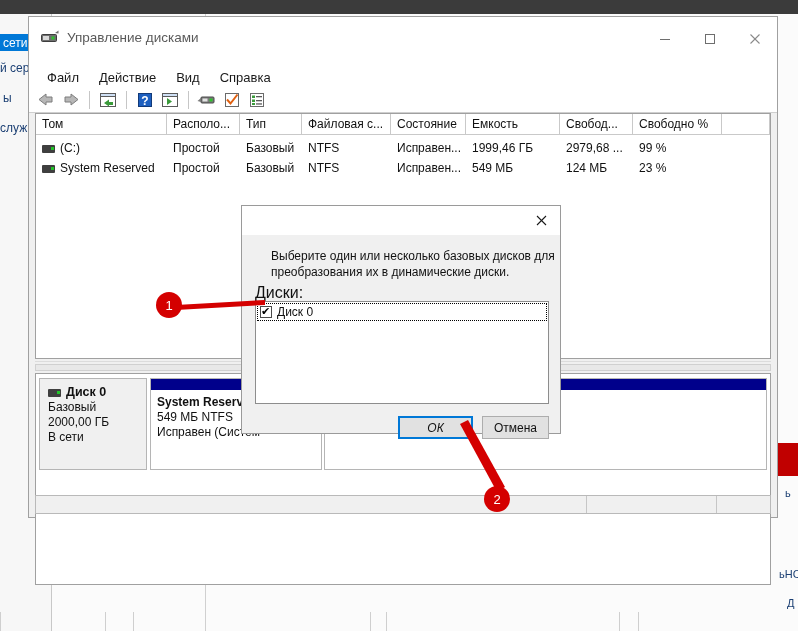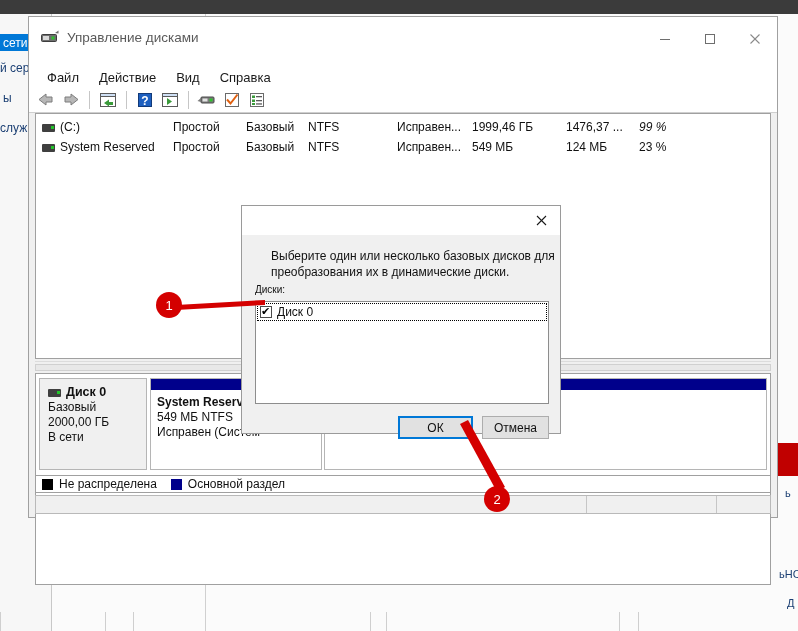--- a/index.html
+++ b/index.html
@@ -182,21 +182,21 @@
   .dlg-close {
     position:absolute; right:0; top:0; width:38px; height:29px;
     display:flex; align-items:center; justify-content:center; color:#111;
   }
   .dlg-body { position:absolute; left:0; top:29px; right:0; bottom:0; }
   .dlg-desc {
     position:absolute; left:29px; top:13px; width:290px;
     font-size:12px; color:#111; line-height:16px;
   }
   .dlg-lbl {
-    position:absolute; left:13px; top:49px; font-size:10px; color:#111;
+    position:absolute; left:13px; top:49px; font-size:16px; color:#111;
   }
   .dlg-list {
     position:absolute; left:13px; top:66px; width:294px; height:103px;
     background:#ffffff; border:1px solid #8d8d8d;
   }
   .dlg-item {
     position:relative; margin:2px; height:16px; display:flex; align-items:center;
     outline:1px dotted #000; padding-left:2px;
   }
   .chk {
@@ -207,21 +207,21 @@
     content:"✔"; position:absolute; left:0px; top:-3px;
     font-size:11px; color:#000; line-height:14px;
   }
   .dlg-item span { font-size:12px; color:#111; }
   .btn {
     position:absolute; height:23px; font-size:12px; color:#111;
     background:#e1e1e1; border:1px solid #adadad;
     display:flex; align-items:center; justify-content:center;
   }
   .btn.primary {
-    border:2px solid #0078d7; background:#e1e1e1;
+    border:2px solid #0078d7; background:#e1e1e1;font-style:italic;
   }
   .btn-ok { left:156px; top:181px; width:75px; }
   .btn-cancel { left:240px; top:181px; width:67px; }
 
   
   .anno { position:absolute; pointer-events:none; }
   .badge {
     position:absolute; border-radius:50%; background:#d40000;
     color:#ffffff; font-size:13px; display:flex; align-items:center; justify-content:center;
     font-family:"Liberation Sans", sans-serif;
@@ -353,32 +353,43 @@
           <rect x="10" y="6" width="6" height="1.3" fill="#5a5a5a"></rect>
           <rect x="6" y="9.5" width="3" height="2.5" fill="#3a9a3a"></rect>
           <rect x="10" y="10" width="6" height="1.3" fill="#5a5a5a"></rect>
           <rect x="6" y="13" width="3" height="2" fill="#3a9a3a"></rect>
           <rect x="10" y="13.3" width="6" height="1.3" fill="#5a5a5a"></rect>
         </svg>
       </span>
     </div>
 
     <div class="vol-wrap">
+      <div class="vol-head">
+        <div class="th" style="width:131px;">Том</div>
+        <div class="th" style="width:73px;">Располо...</div>
+        <div class="th" style="width:62px;">Тип</div>
+        <div class="th" style="width:89px;">Файловая с...</div>
+        <div class="th" style="width:75px;">Состояние</div>
+        <div class="th" style="width:94px;">Емкость</div>
+        <div class="th" style="width:73px;">Свобод...</div>
+        <div class="th" style="width:89px;">Свободно %</div>
+        <div class="th" style="flex:1;"></div>
+      </div>
 
       <div class="vol-row" style="margin-top:3px;">
         <div class="td" style="width:131px;">
           <span class="voldisk"></span><span>(C:)</span>
         </div>
         <div class="td" style="width:73px;">Простой</div>
         <div class="td" style="width:62px;">Базовый</div>
         <div class="td" style="width:89px;">NTFS</div>
         <div class="td" style="width:75px;">Исправен...</div>
         <div class="td" style="width:94px;">1999,46 ГБ</div>
-        <div class="td" style="width:73px;">1476,37 ...</div>
-        <div class="td" style="width:89px;font-style:italic;">99 %</div>
+        <div class="td" style="width:73px;">2979,68 ...</div>
+        <div class="td" style="width:89px;">99 %</div>
       </div>
 
       <div class="vol-row">
         <div class="td" style="width:131px;">
           <span class="voldisk"></span><span>System Reserved</span>
         </div>
         <div class="td" style="width:73px;">Простой</div>
         <div class="td" style="width:62px;">Базовый</div>
         <div class="td" style="width:89px;">NTFS</div>
         <div class="td" style="width:75px;">Исправен...</div>
@@ -408,26 +419,20 @@
             <div class="ptxt" style="padding-top:0;">Исправен (Систем</div>
           </div>
           <div class="part p2">
             <div class="bar"></div>
             <div class="ptxt" style="padding-top:20px;">рийный дамп памяти, Основной разд</div>
           </div>
         </div>
       </div>
     </div>
 
-    <div class="legend">
-      <span class="lgswatch" style="background:#000000;"></span>
-      <span class="lgtxt">Не распределена</span>
-      <span class="lgswatch" style="background:#00008b;"></span>
-      <span class="lgtxt">Основной раздел</span>
-    </div>
 
     <div class="statusbar">
       <div class="sdiv" style="left:550px;"></div>
       <div class="sdiv" style="left:680px;"></div>
     </div>
   </div>
 
   <div class="dialog">
     <div class="dlg-title">
       <div class="dlg-close">

